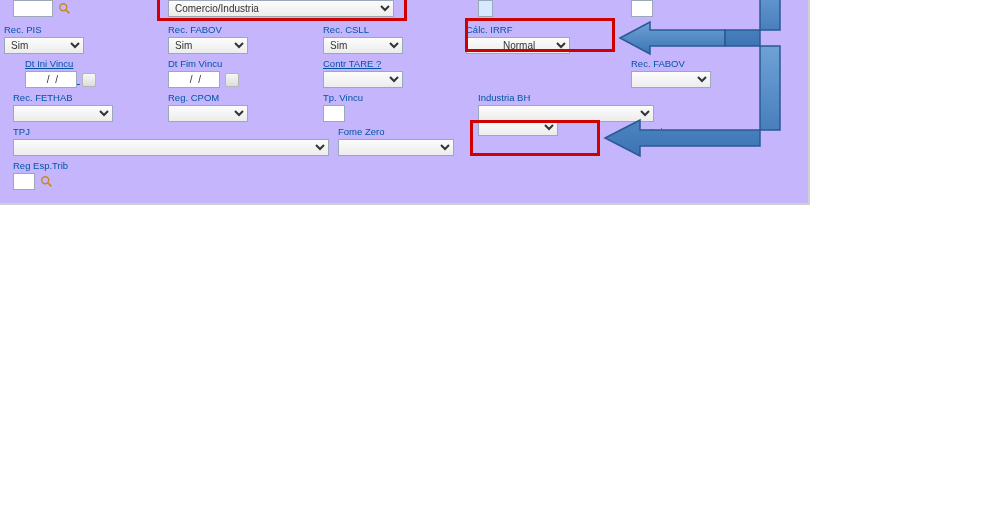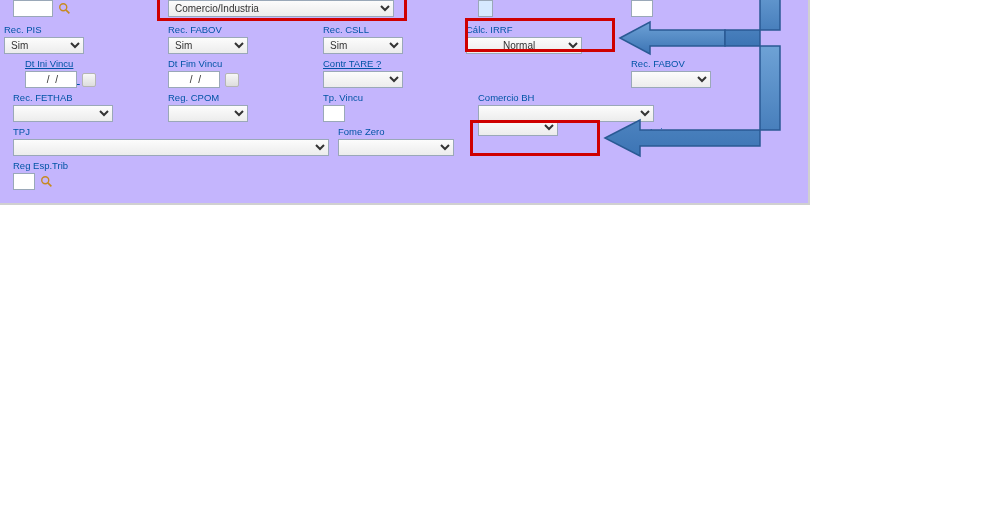--- a/index.html
+++ b/index.html
@@ -107,21 +107,21 @@
   <div class="field" style="left:168px; top:24px;">
     <span class="label">Rec. FABOV</span>
     <select class="box" style="width:80px;"><option>Sim</option></select>
   </div>
   <div class="field" style="left:323px; top:24px;">
     <span class="label">Rec. CSLL</span>
     <select class="box" style="width:80px;"><option>Sim</option></select>
   </div>
   <div class="field" style="left:466px; top:24px;">
     <span class="label">Cálc. IRRF</span>
-    <select class="box" style="width:116px;padding-left:32px;"><option>Normal</option></select>
+    <select class="box" style="width:104px;padding-left:32px;"><option>Normal</option></select>
   </div>
 
   <div class="field" style="left:25px; top:58px;text-decoration:underline;">
     <span class="label">Dt Ini Vincu</span>
     <input type="text" class="box" style="width: 52px; text-align: center;" value=" /  /">
     <span class="cal-btn"></span>
   </div>
   <div class="field" style="left:168px; top:58px;">
     <span class="label">Dt Fim Vincu</span>
     <input type="text" class="box" style="width: 52px; text-align: center;" value=" /  /">
@@ -146,21 +146,21 @@
   </div>
   <div class="field" style="left:13px; top:92px;">
     <span class="label">Rec. FETHAB</span>
     <select class="box" style="width:100px;"><option></option></select>
   </div>
   <div class="field" style="left:323px; top:92px;">
     <span class="label">Tp. Vincu</span>
     <input type="text" class="box" style="width: 22px;" value="">
   </div>
   <div class="field" style="left:478px; top:92px;">
-    <span class="label">Comercio BH</span>
+    <span class="label">Industria BH</span>
     <select class="box" style="width:176px;"><option></option></select>
   </div>
 
   <div class="field" style="left:338px; top:126px;">
     <span class="label">Fome Zero</span>
     <select class="box" style="width:116px;"><option></option></select>
   </div>
   <div class="field" style="left:13px; top:126px;">
     <span class="label">TPJ</span>
     <select class="box" style="width:316px;"><option></option></select>

